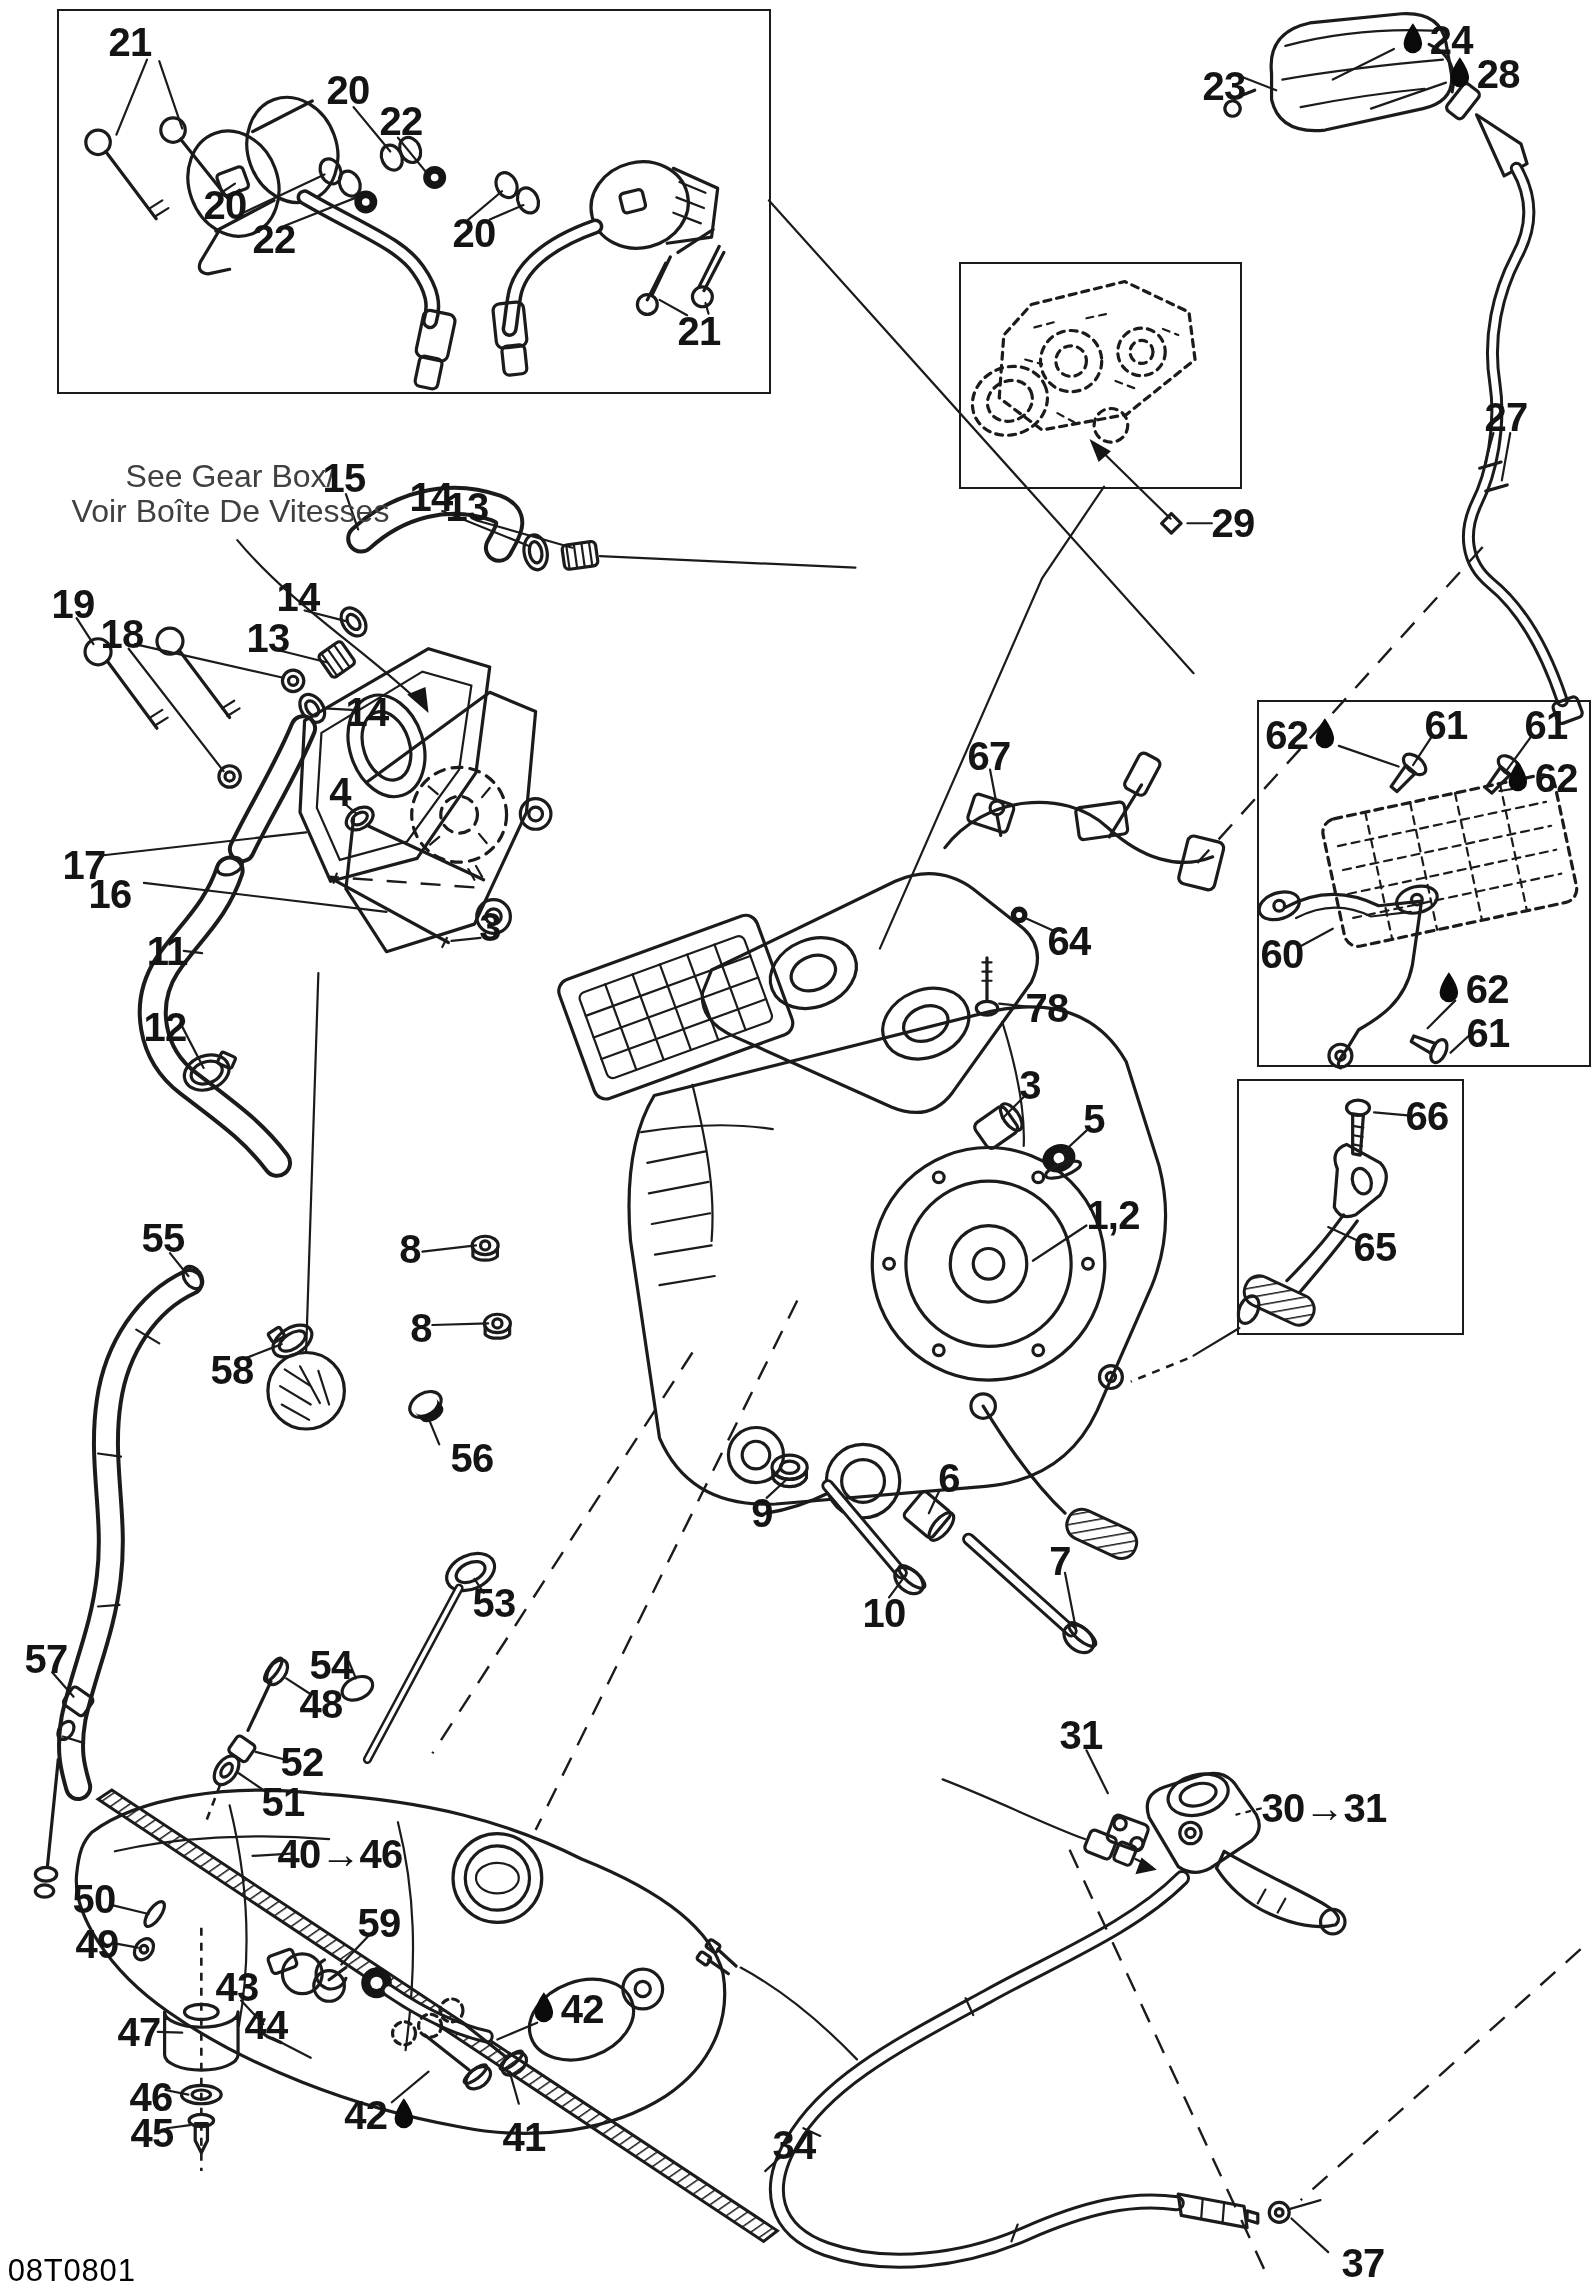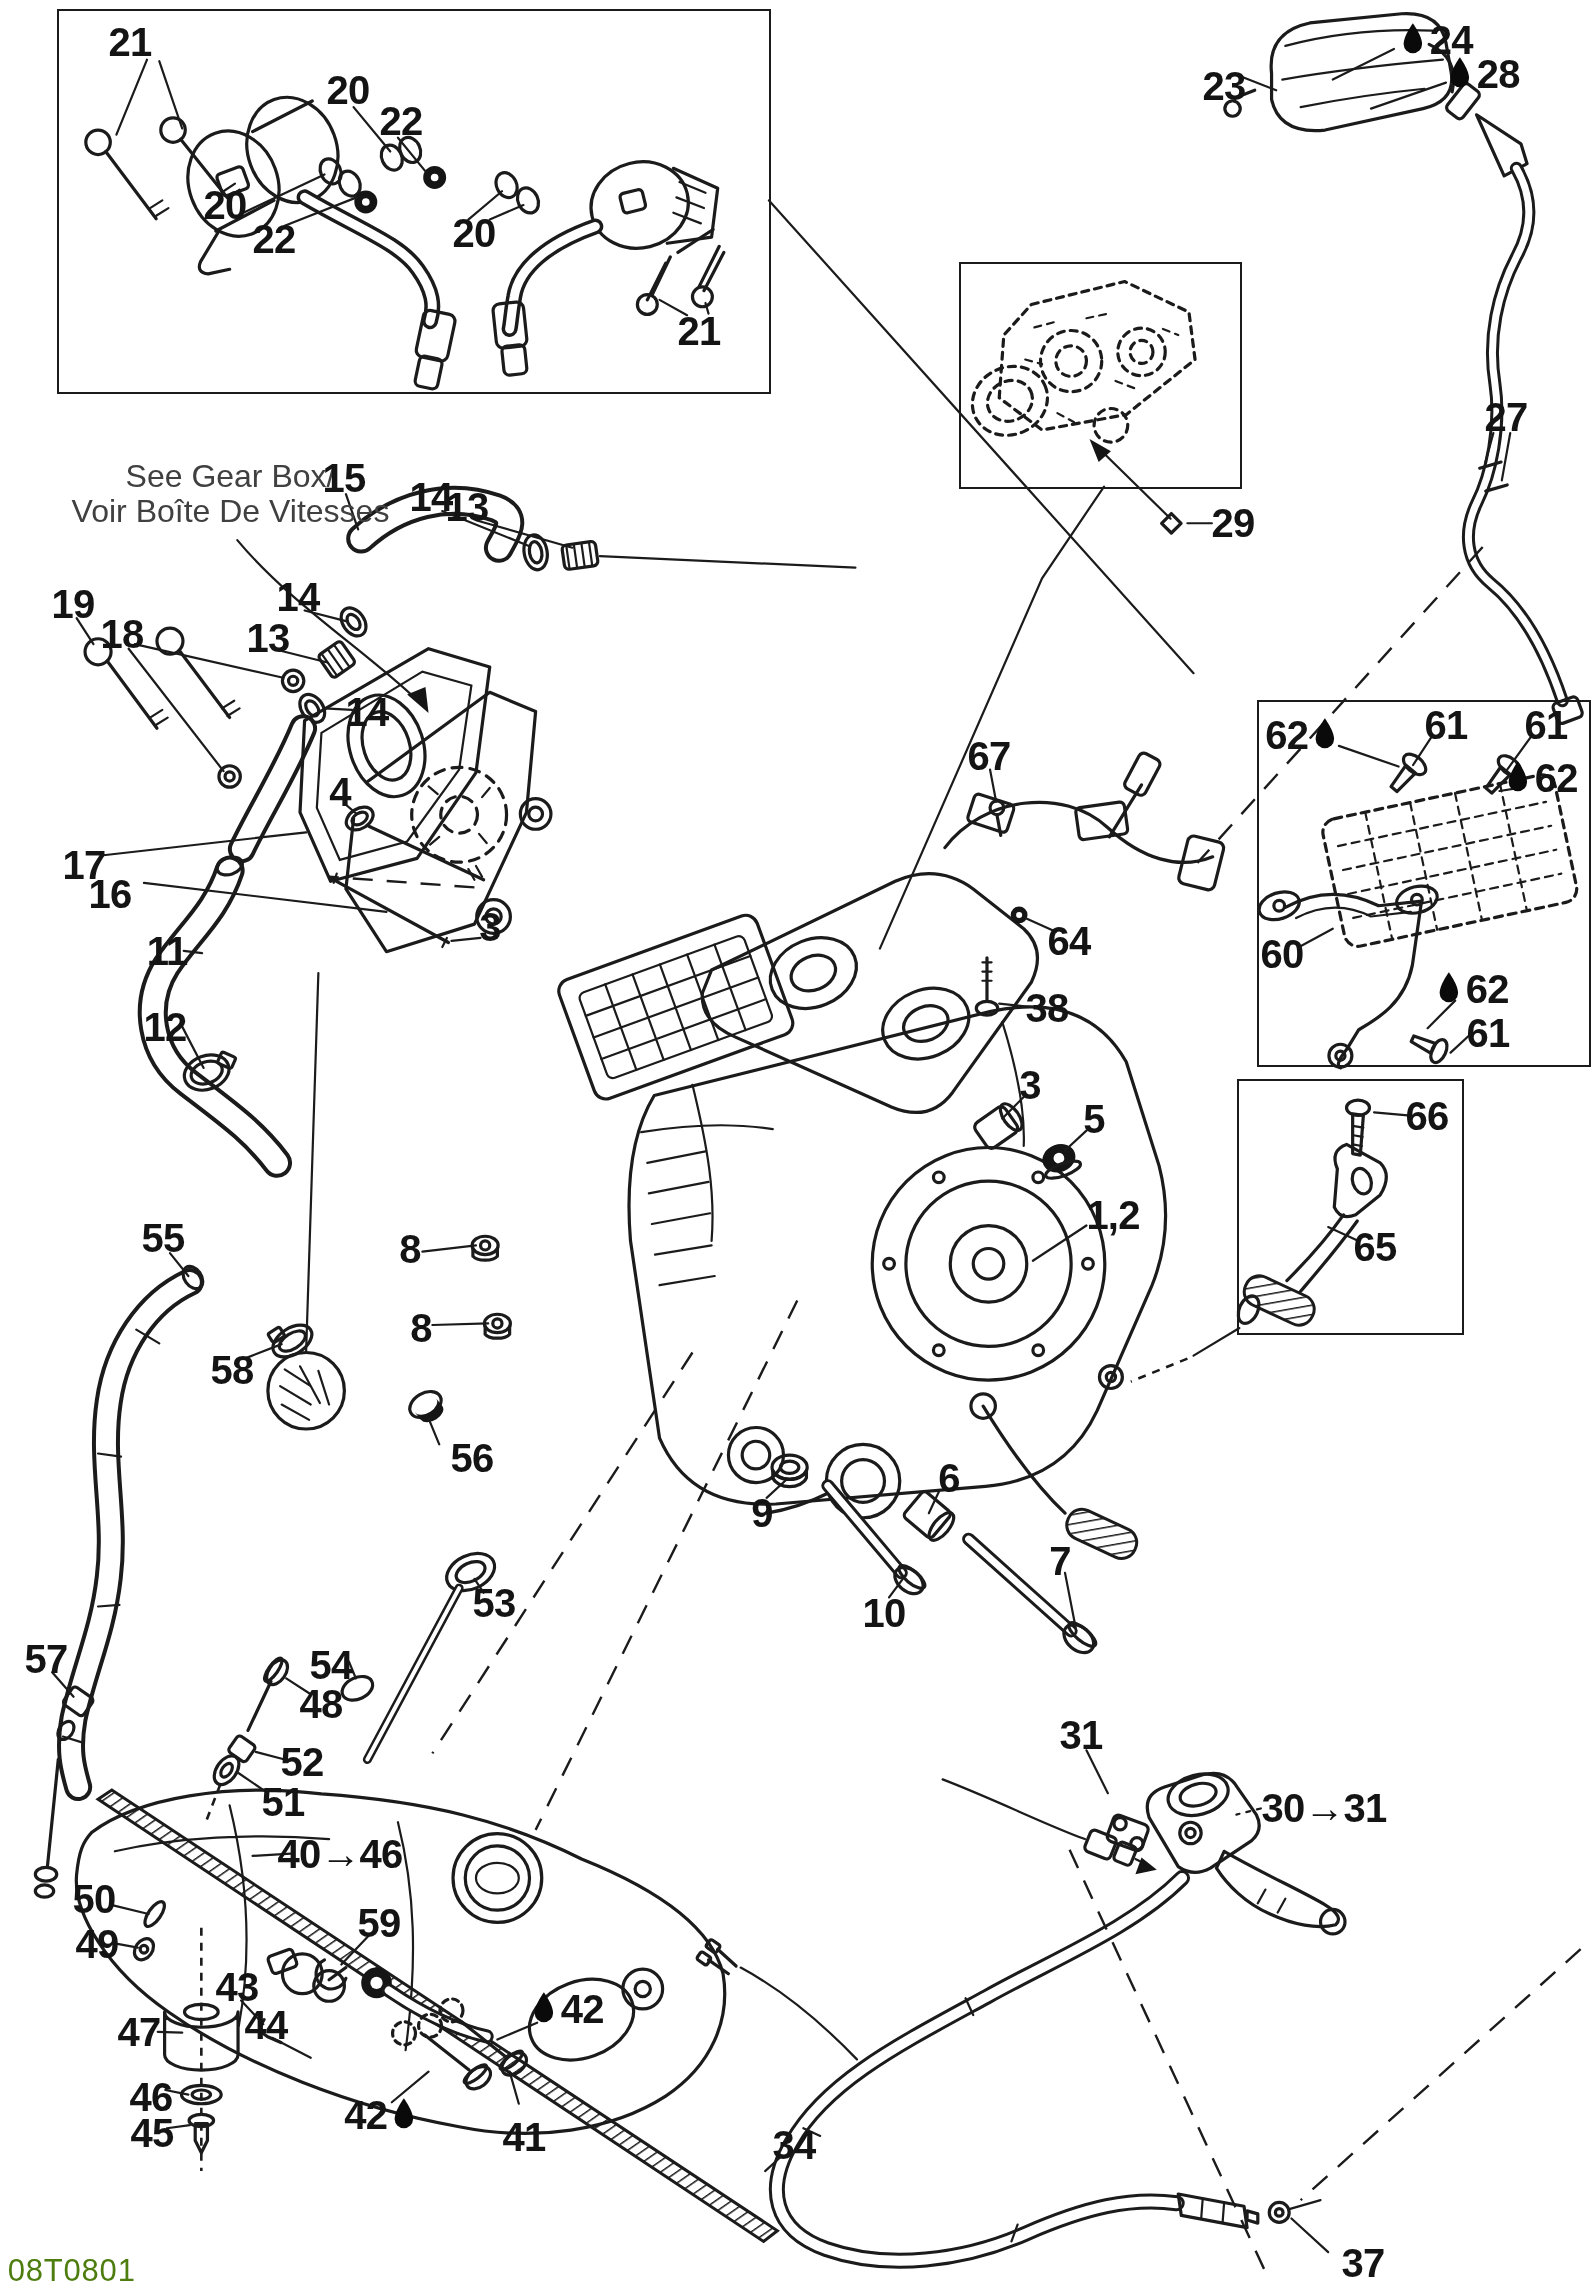--- a/index.html
+++ b/index.html
@@ -7,21 +7,21 @@
   #canvas{position:relative;width:1593px;height:2295px;background:#fff;overflow:hidden;
           font-family:"Liberation Sans",sans-serif;}
   #art{position:absolute;left:0;top:0;width:1593px;height:2295px;}
   .inset{position:absolute;border:2.3px solid var(--line);background:transparent;}
   .callout{position:absolute;transform:translate(-50%,-50%);display:flex;align-items:center;gap:5.4px;
            font-weight:700;font-size:40px;color:#141414;letter-spacing:-0.8px;white-space:nowrap;
            line-height:1;z-index:5;}
   .callout svg.drop{width:23px;height:34px;display:block;}
   .note{position:absolute;left:47px;top:459px;width:367px;text-align:center;
         font-size:32px;font-weight:400;color:#404040;line-height:1.08;z-index:5;}
-  .partcode{position:absolute;left:7.7px;top:2253px;font-size:31px;font-weight:400;color:#4d7c0f;
+  .partcode{position:absolute;left:7.7px;top:2253px;font-size:31px;font-weight:400;color:#000000;
         letter-spacing:0.8px;z-index:5;}
   svg *{vector-effect:non-scaling-stroke;}
   .ln{stroke:var(--line);fill:none;stroke-width:3.2;stroke-linecap:round;stroke-linejoin:round;}
   .thin{stroke:var(--line);fill:none;stroke-width:2.2;stroke-linecap:round;}
   .dash{stroke:var(--line);fill:none;stroke-width:2.4;stroke-dasharray:20 14;}
   .dashf{stroke:var(--line);fill:none;stroke-width:2.6;stroke-dasharray:8 7;}
   .tubeO{stroke:var(--line);fill:none;stroke-linecap:round;stroke-linejoin:round;}
   .tubeI{stroke:#ffffff;fill:none;stroke-linecap:round;stroke-linejoin:round;}
   .blk{fill:#151515;stroke:none;}
   .wht{fill:#ffffff;}
@@ -635,21 +635,21 @@
       <div class="callout" style="left: 165px; top: 1027px;">
         <span>12</span>
       </div>
       <div class="callout" style="left: 989px; top: 756px;">
         <span>67</span>
       </div>
       <div class="callout" style="left: 1069px; top: 941px;">
         <span>64</span>
       </div>
       <div class="callout" style="left: 1047px; top: 1008px;">
-        <span>38</span>
+        <span>78</span>
       </div>
       <div class="callout" style="left: 1301px; top: 735px;">
         <span>62</span>
         <svg class="drop" viewBox="0 0 20 29">
      <path d="M10 0 C10 0 2 11 2 18 a8 8 0 0 0 16 0 C18 11 10 0 10 0 Z" fill="#0a0a0a"></path>
    </svg>
       </div>
       <div class="callout" style="left: 1446px; top: 725px;">
         <span>61</span>
       </div>

